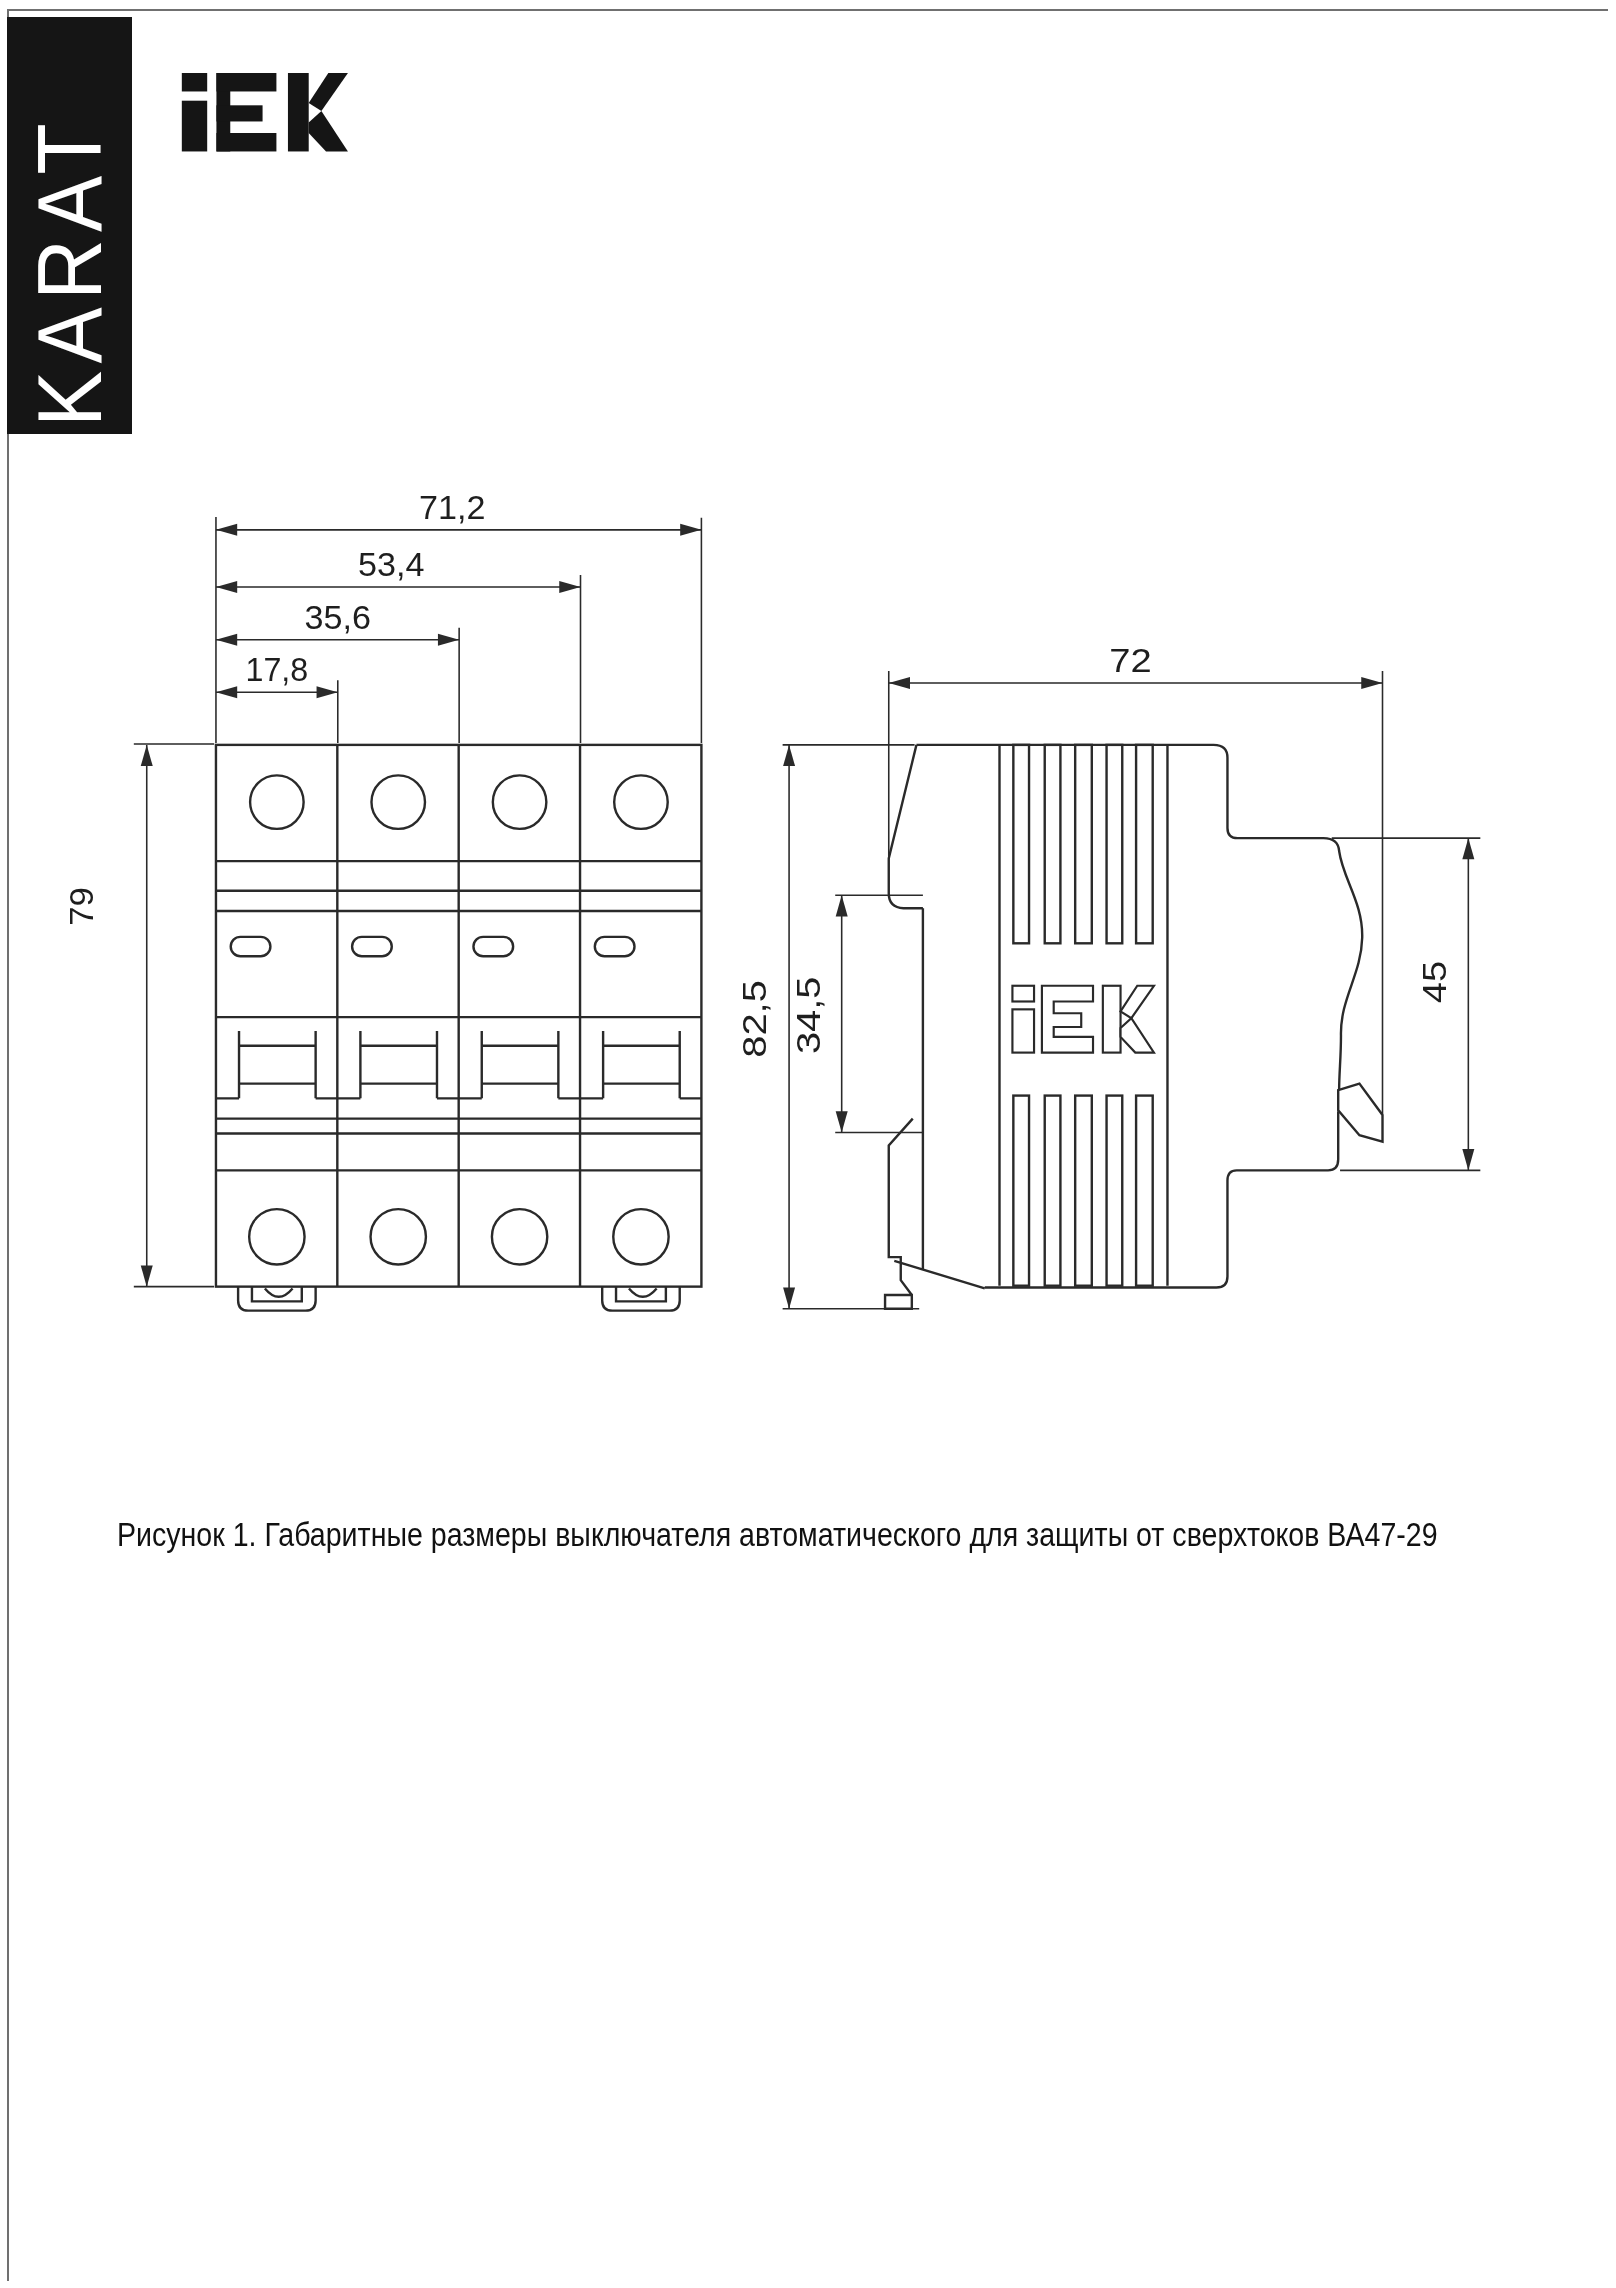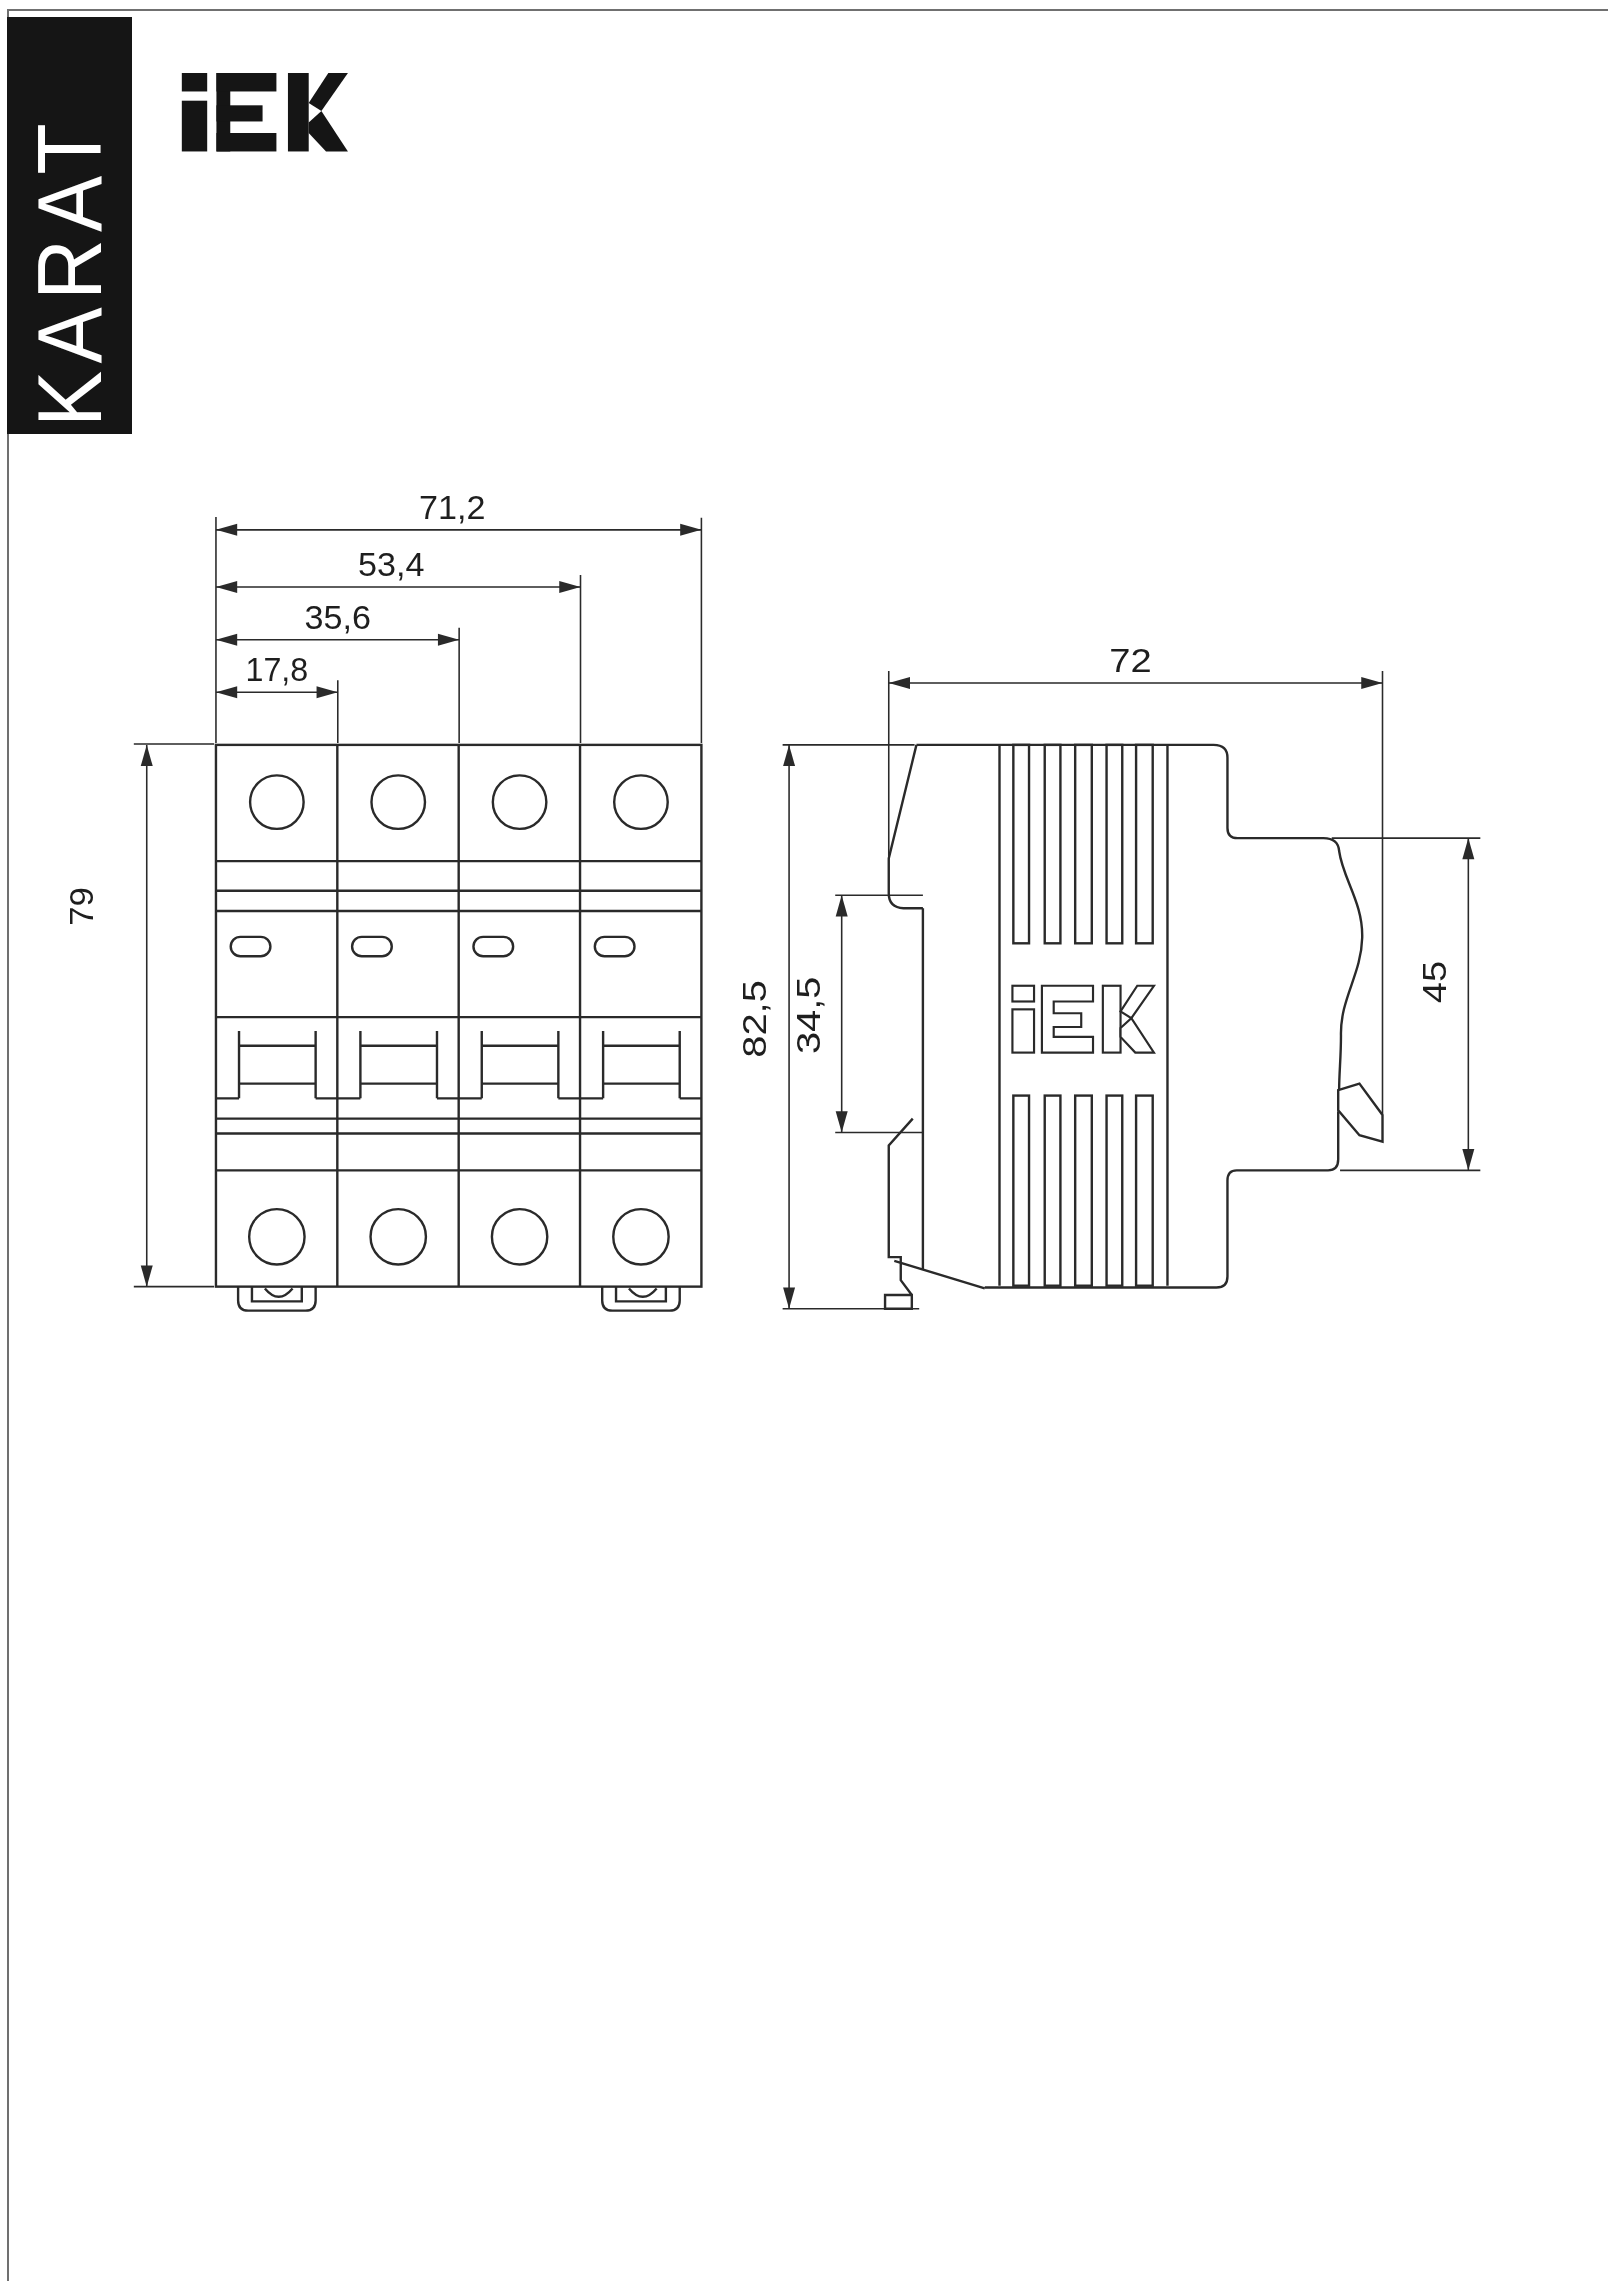--- a/index.html
+++ b/index.html
@@ -150,14 +150,17 @@
       <polygon points="912,1227 905.5,1204 918.5,1204"></polygon>
       <polygon points="1591,908 1584.5,931 1597.5,931"></polygon>
       <polygon points="1591,1268 1584.5,1245 1597.5,1245"></polygon>
     </g>
     <text x="1225" y="728" text-anchor="middle" textLength="46" lengthAdjust="spacingAndGlyphs">72</text>
     <text transform="translate(830 1104) rotate(-90)" text-anchor="middle" textLength="84" lengthAdjust="spacingAndGlyphs">82,5</text>
     <text transform="translate(889 1100) rotate(-90)" text-anchor="middle" textLength="84" lengthAdjust="spacingAndGlyphs">34,5</text>
     <text transform="translate(1567 1064) rotate(-90)" text-anchor="middle" textLength="46" lengthAdjust="spacingAndGlyphs">45</text>
   </svg>
 
+  <div class="caption">
+    <span>Рисунок 1. Габаритные размеры выключателя автоматического для защиты от сверхтоков ВА47-29</span>
+  </div>
 </div>
 
 
 </body></html>

